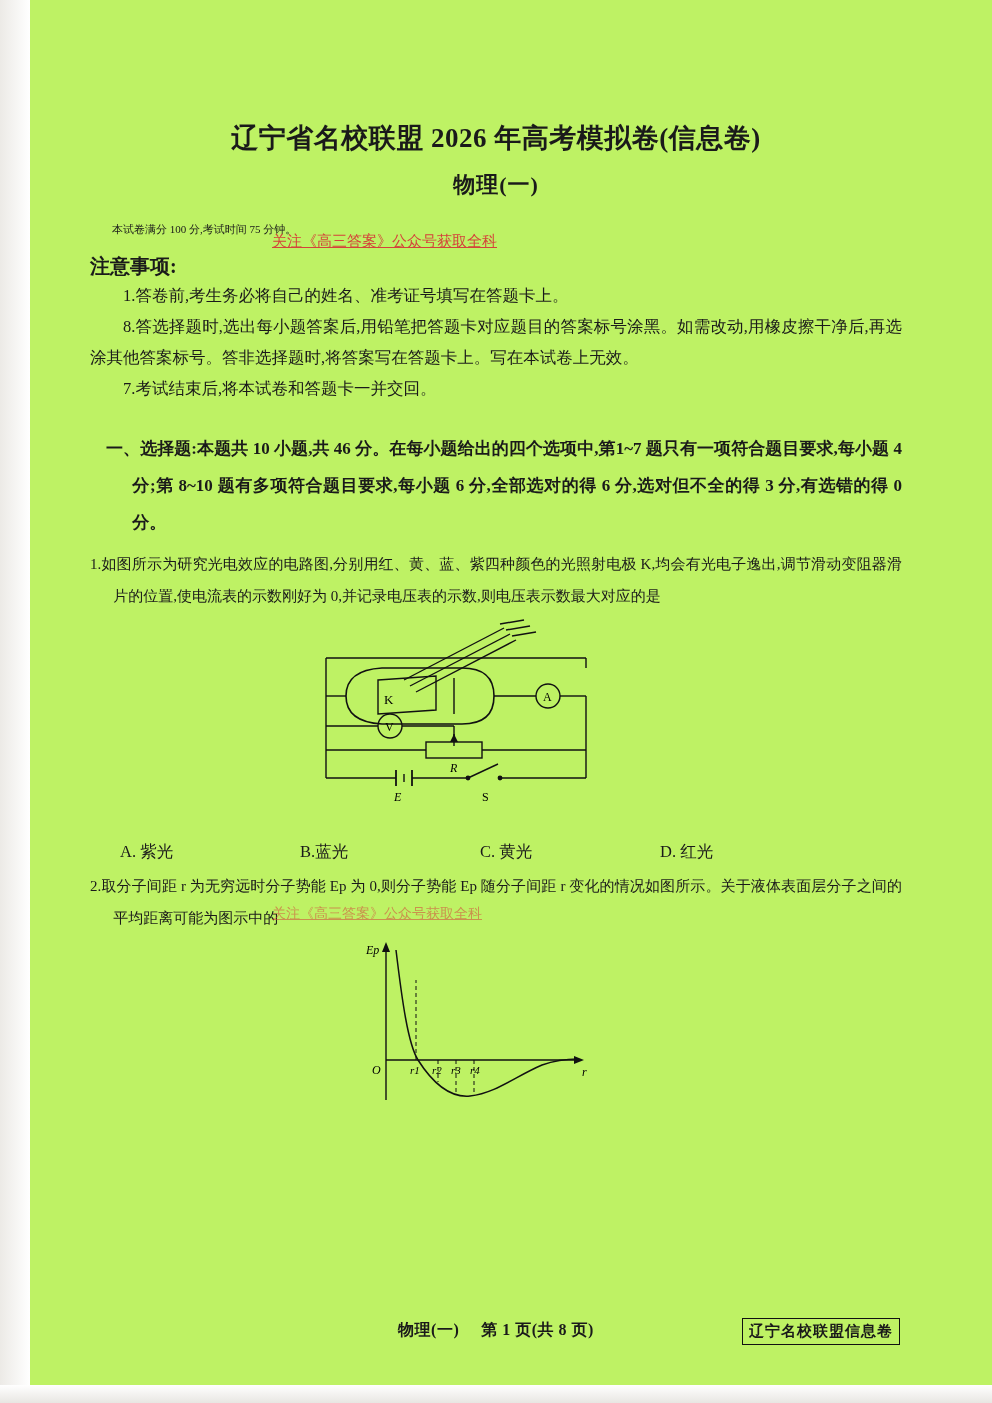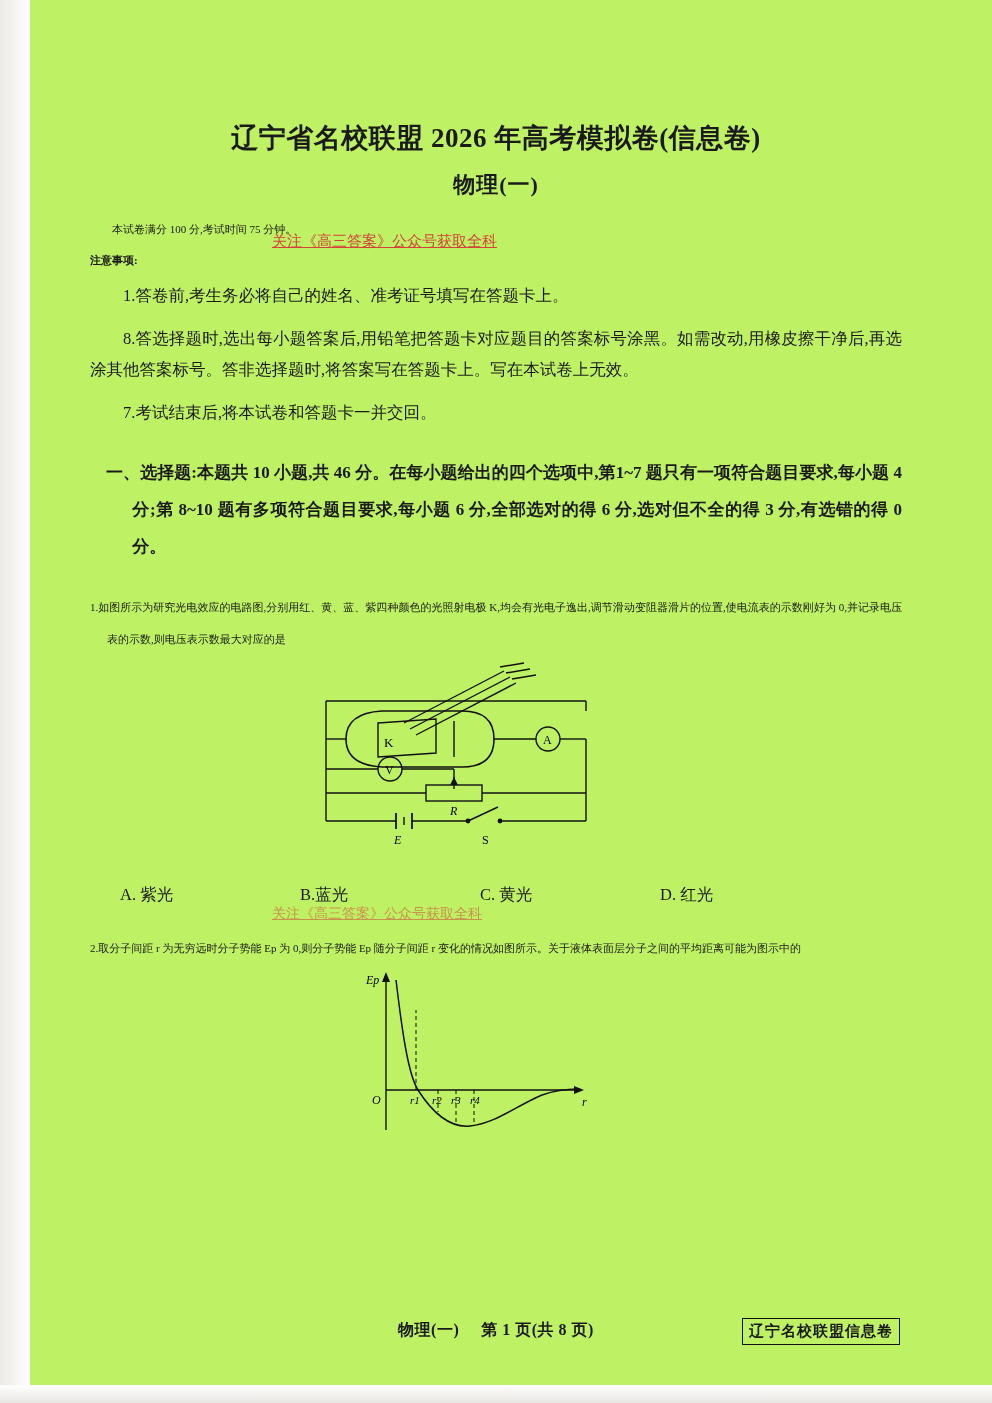--- a/index.html
+++ b/index.html
@@ -55,43 +55,42 @@
     letter-spacing: 1px;
   }
   .para {
     font-size: 11px;
     line-height: 31px;
     margin-top: 14px;
     text-align: justify;
   }
   .indent2 { text-indent: 2em; }
   .notice-head {
-    font-size: 11px;
+    font-size: 20px;
     font-weight: bold;
     margin-top: 8px;
   }
   .notice-item {
     font-size: 16.5px;
     line-height: 31px;
     text-indent: 2em;
     text-align: justify;
-    margin-top: 12px;
   }
   .section-head {
     font-size: 17px;
     font-weight: bold;
     line-height: 37px;
     margin-top: 26px;
     text-align: justify;
     margin-left: 16px;
   }
   .question {
-    font-size: 11px;
+    font-size: 15px;
     line-height: 32px;
-    margin-top: 26px;
+    margin-top: 7px;
     text-align: justify;
   }
   .hang {
     padding-left: 1.55em;
     text-indent: -1.55em;
   }
   .options {
     display: flex;
     font-size: 16.5px;
     margin-top: 23px;

